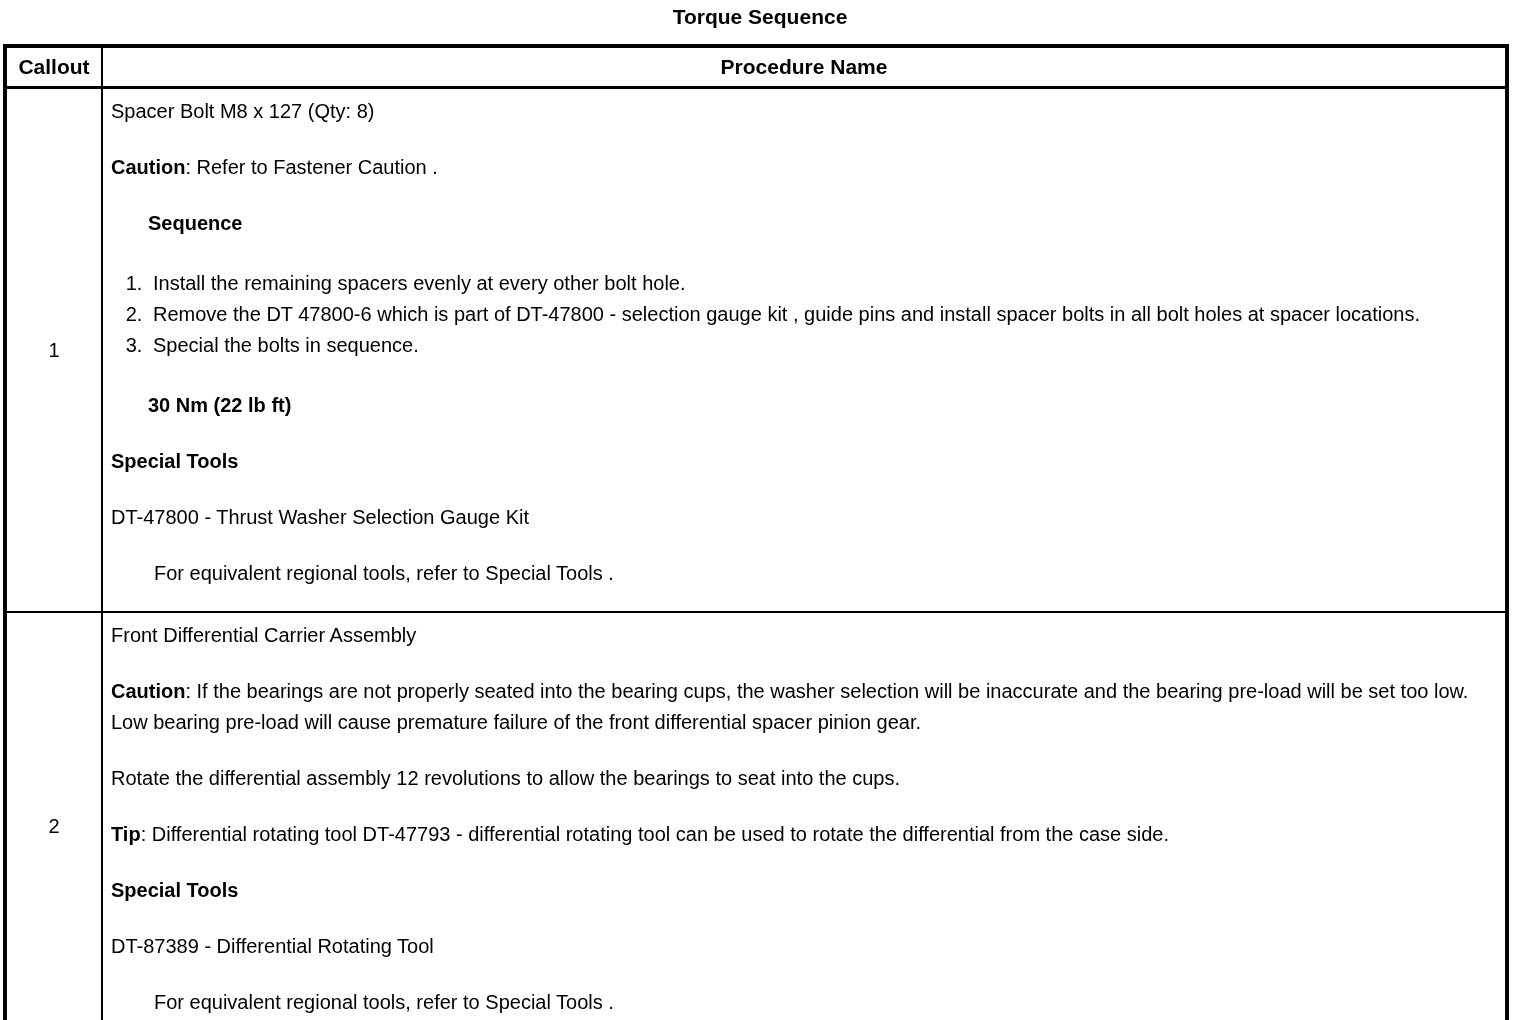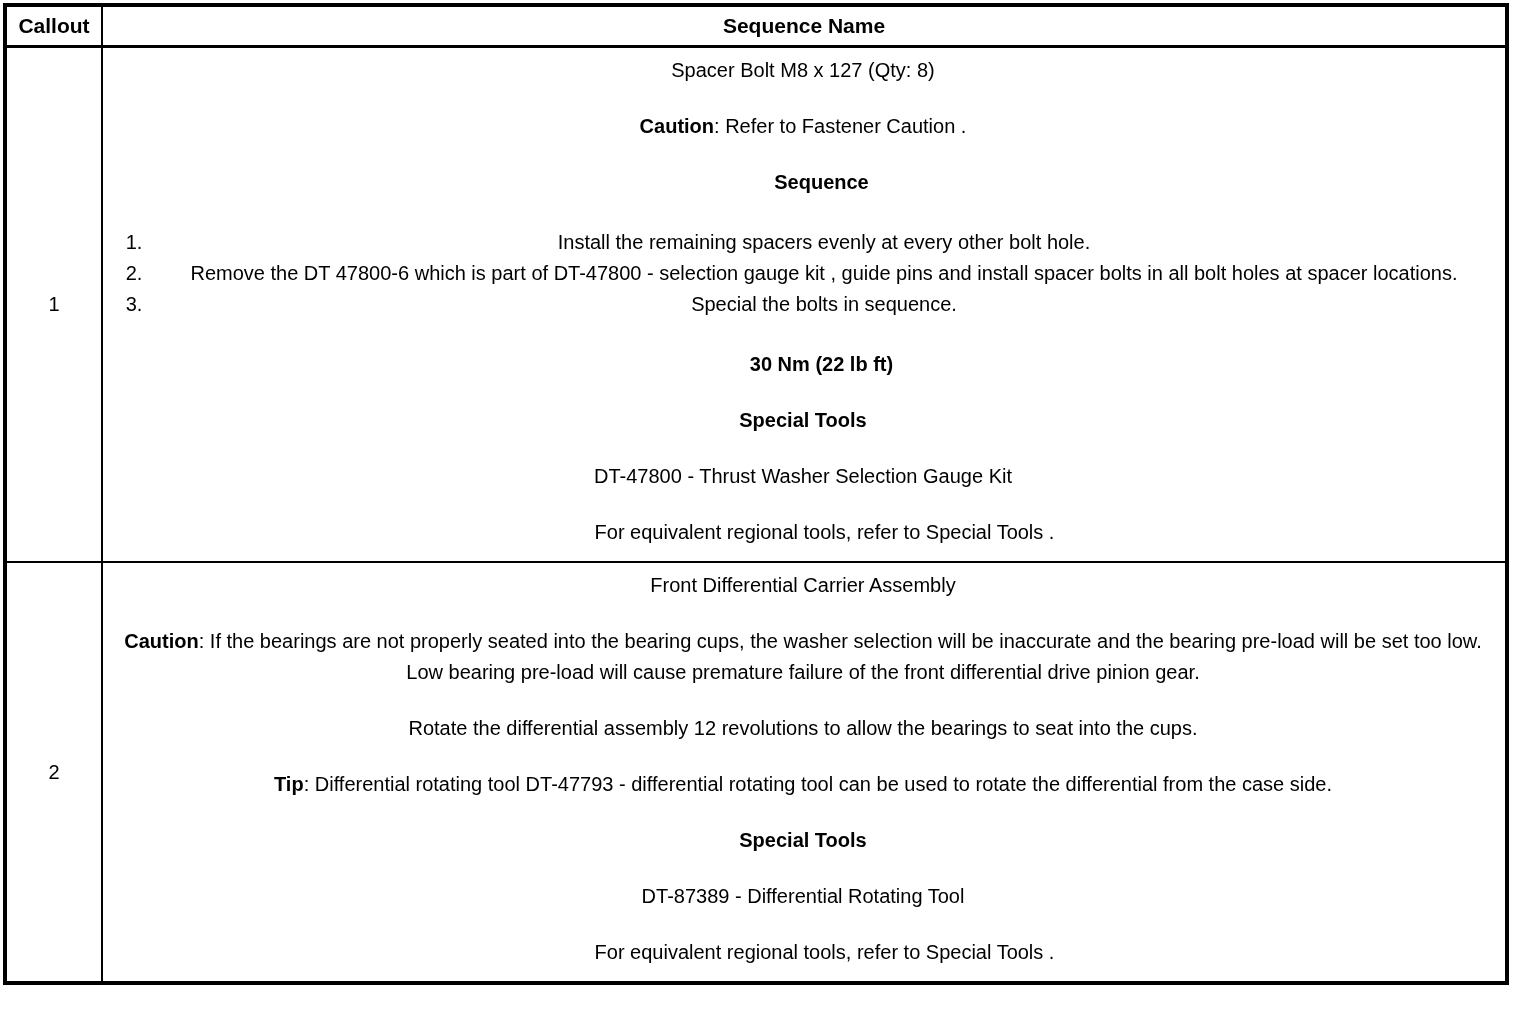--- a/index.html
+++ b/index.html
@@ -41,23 +41,22 @@
   .torque-table td {
     border: 2px solid #000;
     vertical-align: middle;
     font-size: 20px;
   }
   td.callout-cell {
     text-align: center;
   }
   td.content-cell {
     vertical-align: top;
-    padding: 2px 10px 6px 8px;
+    padding: 2px 10px 15px 8px;
     line-height: 31px;
-    text-align: center;
   }
   .content-cell p {
     margin: 25px 0;
   }
   .content-cell p.indent {
     margin-left: 37px;
   }
   .content-cell ol {
     margin: 29px 0;
     padding-left: 37px;
@@ -67,30 +66,31 @@
     margin: 0;
   }
   .content-cell > :first-child { margin-top: 5px; }
   .content-cell > :last-child { margin-bottom: 7px; margin-left: 43px; }
   b { font-weight: bold; }
 </style>
 </head>
 <body>
 
 <div class="page">
+  <div class="doc-title">Torque Sequence</div>
 
   <table class="torque-table">
     <colgroup>
       <col class="callout-col">
       <col>
     </colgroup>
     <thead>
       <tr>
         <th>Callout</th>
-        <th>Sequence Name</th>
+        <th>Procedure Name</th>
       </tr>
     </thead>
     <tbody id="table-body">
         <tr>
           <td class="callout-cell">1</td>
           <td class="content-cell">
             <p><span>Spacer Bolt M8 x 127 (Qty: 8)</span></p>
             <p><b>Caution</b><span>: Refer to Fastener Caution .</span></p>
             <p class="indent"><b>Sequence</b></p>
             <ol>
@@ -101,21 +101,21 @@
             <p class="indent"><b>30 Nm (22 lb ft)</b></p>
             <p><b>Special Tools</b></p>
             <p><span>DT-47800 - Thrust Washer Selection Gauge Kit</span></p>
             <p><span>For equivalent regional tools, refer to Special Tools .</span></p>
           </td>
         </tr>
         <tr>
           <td class="callout-cell">2</td>
           <td class="content-cell">
             <p><span>Front Differential Carrier Assembly</span></p>
-            <p><b>Caution</b><span>: If the bearings are not properly seated into the bearing cups, the washer selection will be inaccurate and the bearing pre-load will be set too low. Low bearing pre-load will cause premature failure of the front differential drive pinion gear.</span></p>
+            <p><b>Caution</b><span>: If the bearings are not properly seated into the bearing cups, the washer selection will be inaccurate and the bearing pre-load will be set too low. Low bearing pre-load will cause premature failure of the front differential spacer pinion gear.</span></p>
             <p><span>Rotate the differential assembly 12 revolutions to allow the bearings to seat into the cups.</span></p>
             <p><b>Tip</b><span>: Differential rotating tool DT-47793 - differential rotating tool can be used to rotate the differential from the case side.</span></p>
             <p><b>Special Tools</b></p>
             <p><span>DT-87389 - Differential Rotating Tool</span></p>
             <p><span>For equivalent regional tools, refer to Special Tools .</span></p>
           </td>
         </tr>
       </tbody>
   </table>
 </div>

